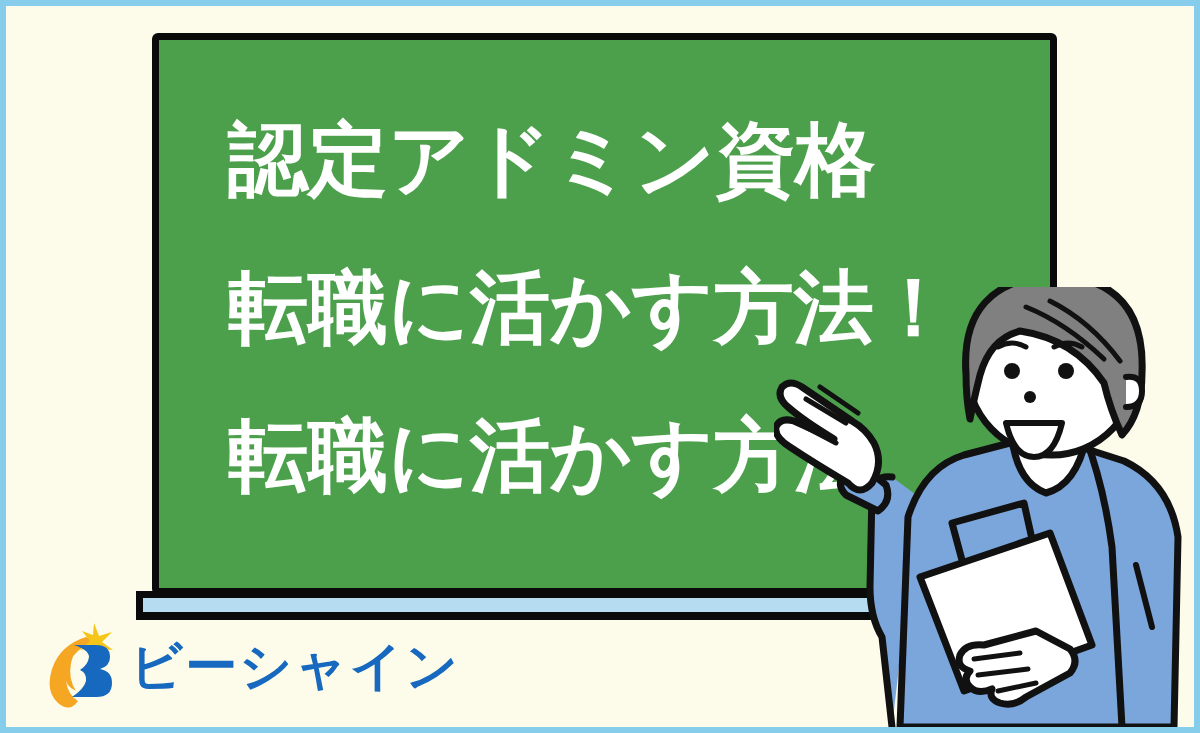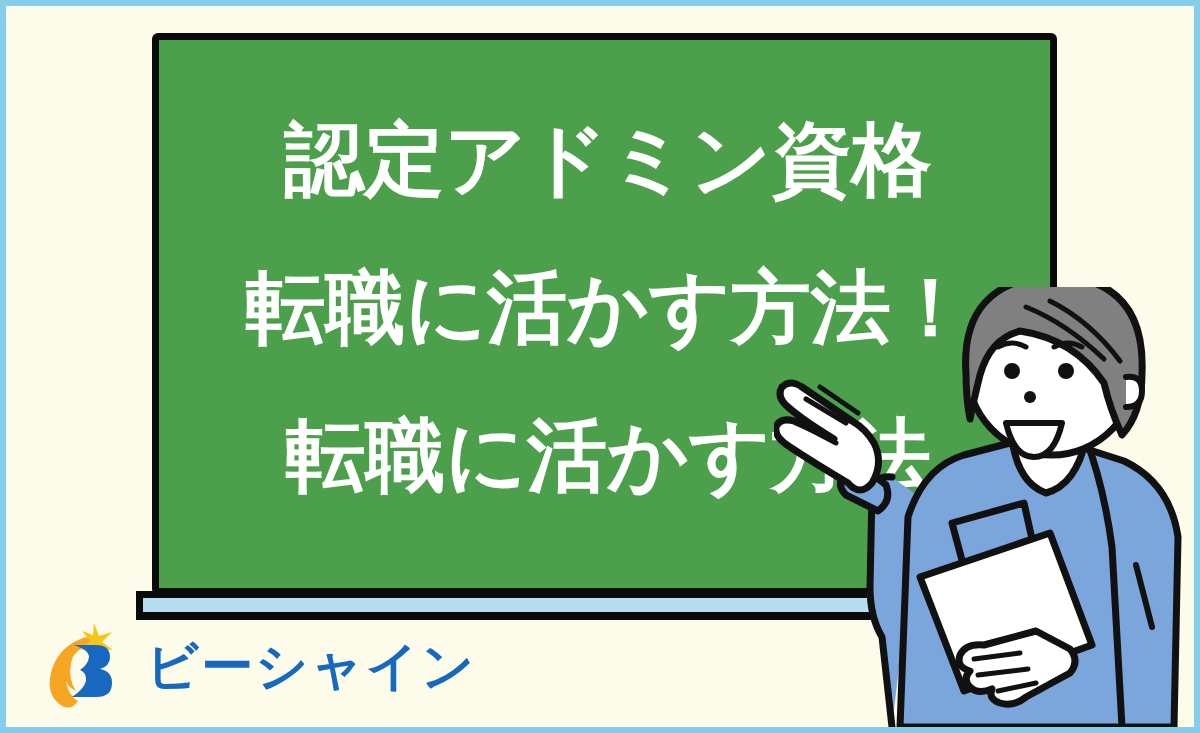--- a/index.html
+++ b/index.html
@@ -69,35 +69,34 @@
     left: 222px;
     top: 80px;
     width: 760px;
     color: #FFFFFF;
     font-weight: 700;
     font-size: 80px;
     line-height: 148px;
     letter-spacing: 0px;
     white-space: nowrap;
     z-index: 6;
-    text-align: center;
   }
   #board-text .line {
     display: block;
     height: 148px;
   }
 
   
   #logo {
     position: absolute;
     left: 38px;
     bottom: 18px;
     display: flex;
     align-items: center;
-    gap: 28px;
+    gap: 12px;
     z-index: 8;
   }
   #logo-mark { width: 74px; height: 86px; display: block; }
   #logo-text {
     color: #1669BE;
     font-size: 52px;
     font-weight: 700;
     letter-spacing: 2px;
     line-height: 1;
     white-space: nowrap;

